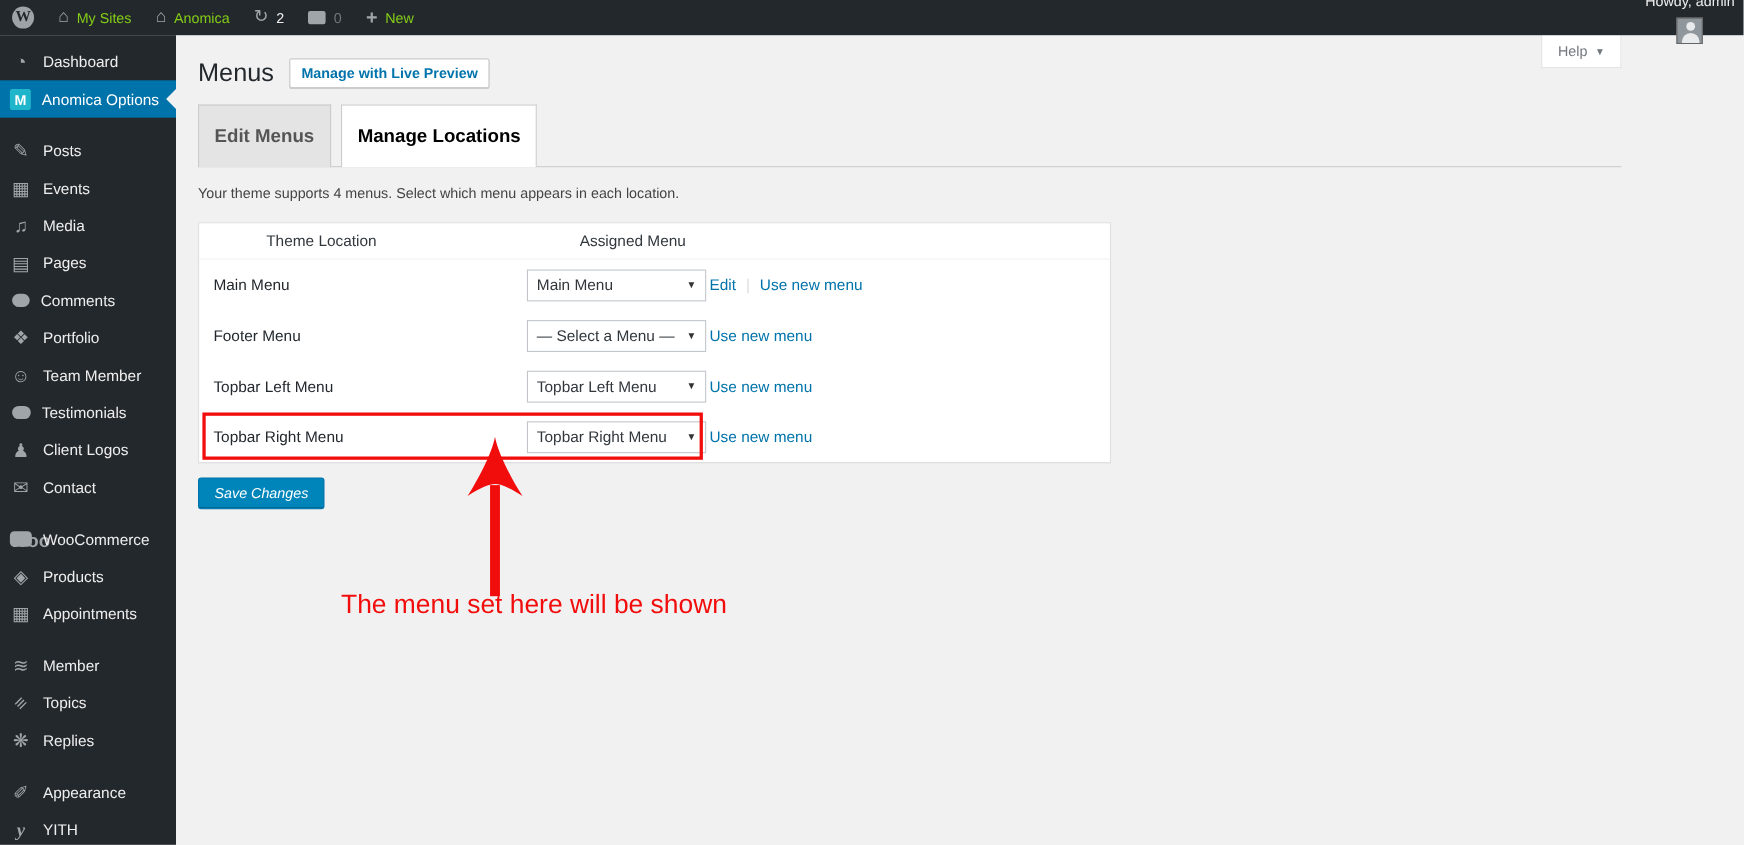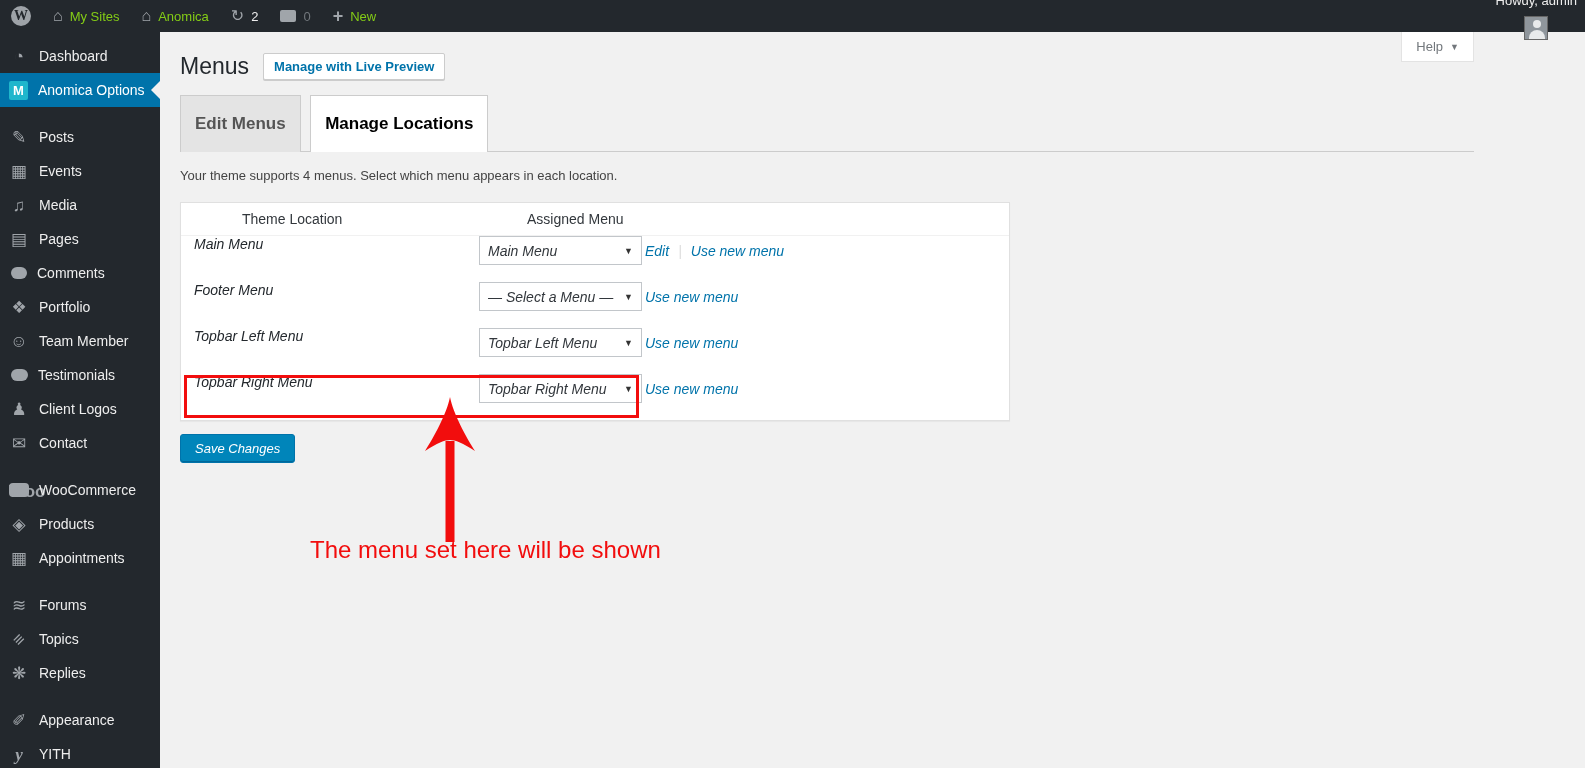--- a/index.html
+++ b/index.html
@@ -69,21 +69,21 @@
     background:#e4e4e4; color:#555; border:1px solid #ccc; border-bottom:none; margin-right:5px;
     cursor:pointer; position:relative; top:1px; }
   .tab.active { background:#fff; color:#000; }
 
   .desc { margin-top:16px; font-size:13px; color:#444; }
 
   .loc-table { margin-top:19px; width:830px; background:#fff; border:1px solid #e0e0e0;
     box-shadow:0 1px 1px rgba(0,0,0,.04); }
   .t-head { height:33px; display:flex; align-items:center; border-bottom:1px solid #f1f1f1;
     font-size:14px; color:#32373c;padding-left:48px; }
-  .t-row { height:46px; display:flex; align-items:flex-start; font-size:14px; color:#32373c; position:relative;font-style:italic; }
+  .t-row { height:46px; display:flex; align-items:center; font-size:14px; color:#32373c; position:relative; }
   .c-loc { width:298px; padding-left:13px; flex:0 0 298px; }
   .c-assigned { display:flex; align-items:center; }
   .t-row .c-loc { color:#23282d; }
   .select-box { width:163px; height:29px; background:#fff; border:1px solid #c2c6ca;
     display:flex; align-items:center; justify-content:space-between; padding:0 8px;
     color:#32373c; cursor:pointer; }
   .sel-caret { font-size:9px; color:#333; }
   .row-links { display:flex; align-items:center; gap:9px; margin-left:3px; }
   .row-links a { color:#0073aa; text-decoration:none; font-size:14px; cursor:pointer; }
   .link-sep { color:#ddd; }
@@ -190,21 +190,21 @@
     <span class="ic">◈</span>
     <span>Products</span>
   </div>
   <div class="mi">
     <span class="ic">▦</span>
     <span>Appointments</span>
   </div>
   <div class="sb-gap"></div>
   <div class="mi">
     <span class="ic">≋</span>
-    <span>Forums</span>
+    <span>Member</span>
   </div>
   <div class="mi">
     <span class="ic"><span class="rot45">≡</span></span>
     <span>Topics</span>
   </div>
   <div class="mi">
     <span class="ic">❋</span>
     <span>Replies</span>
   </div>
   <div class="sb-gap"></div>

